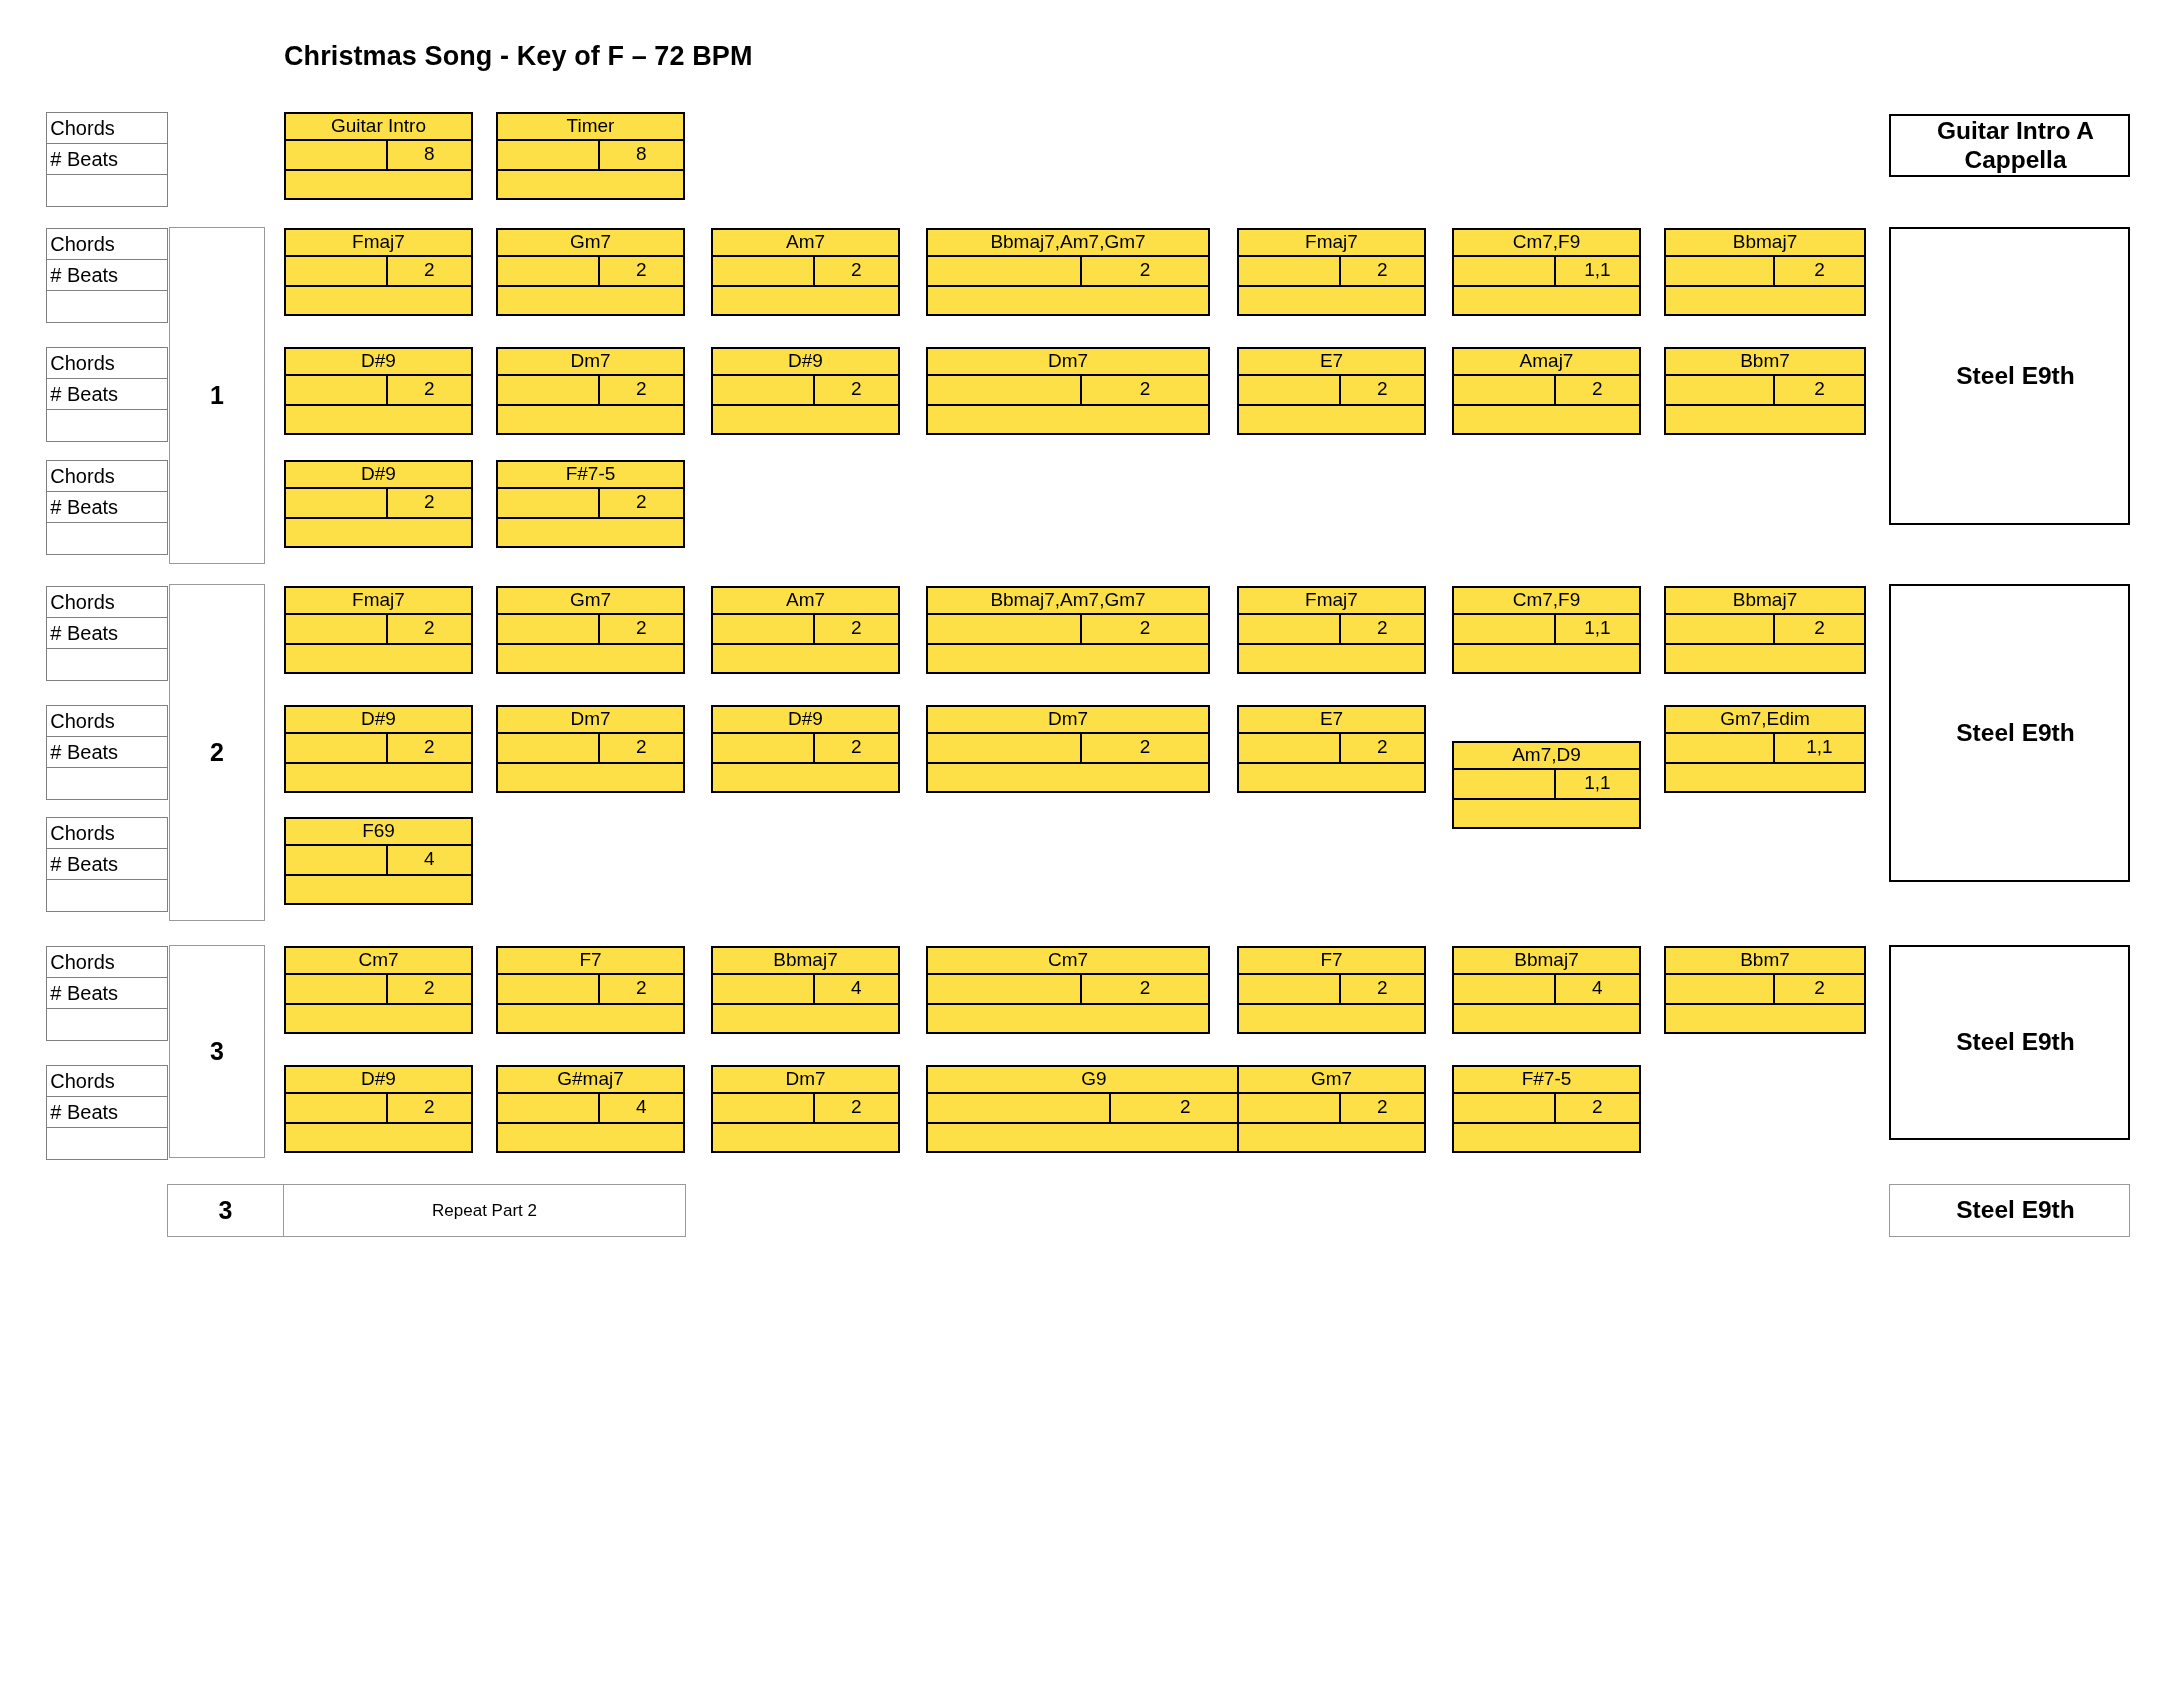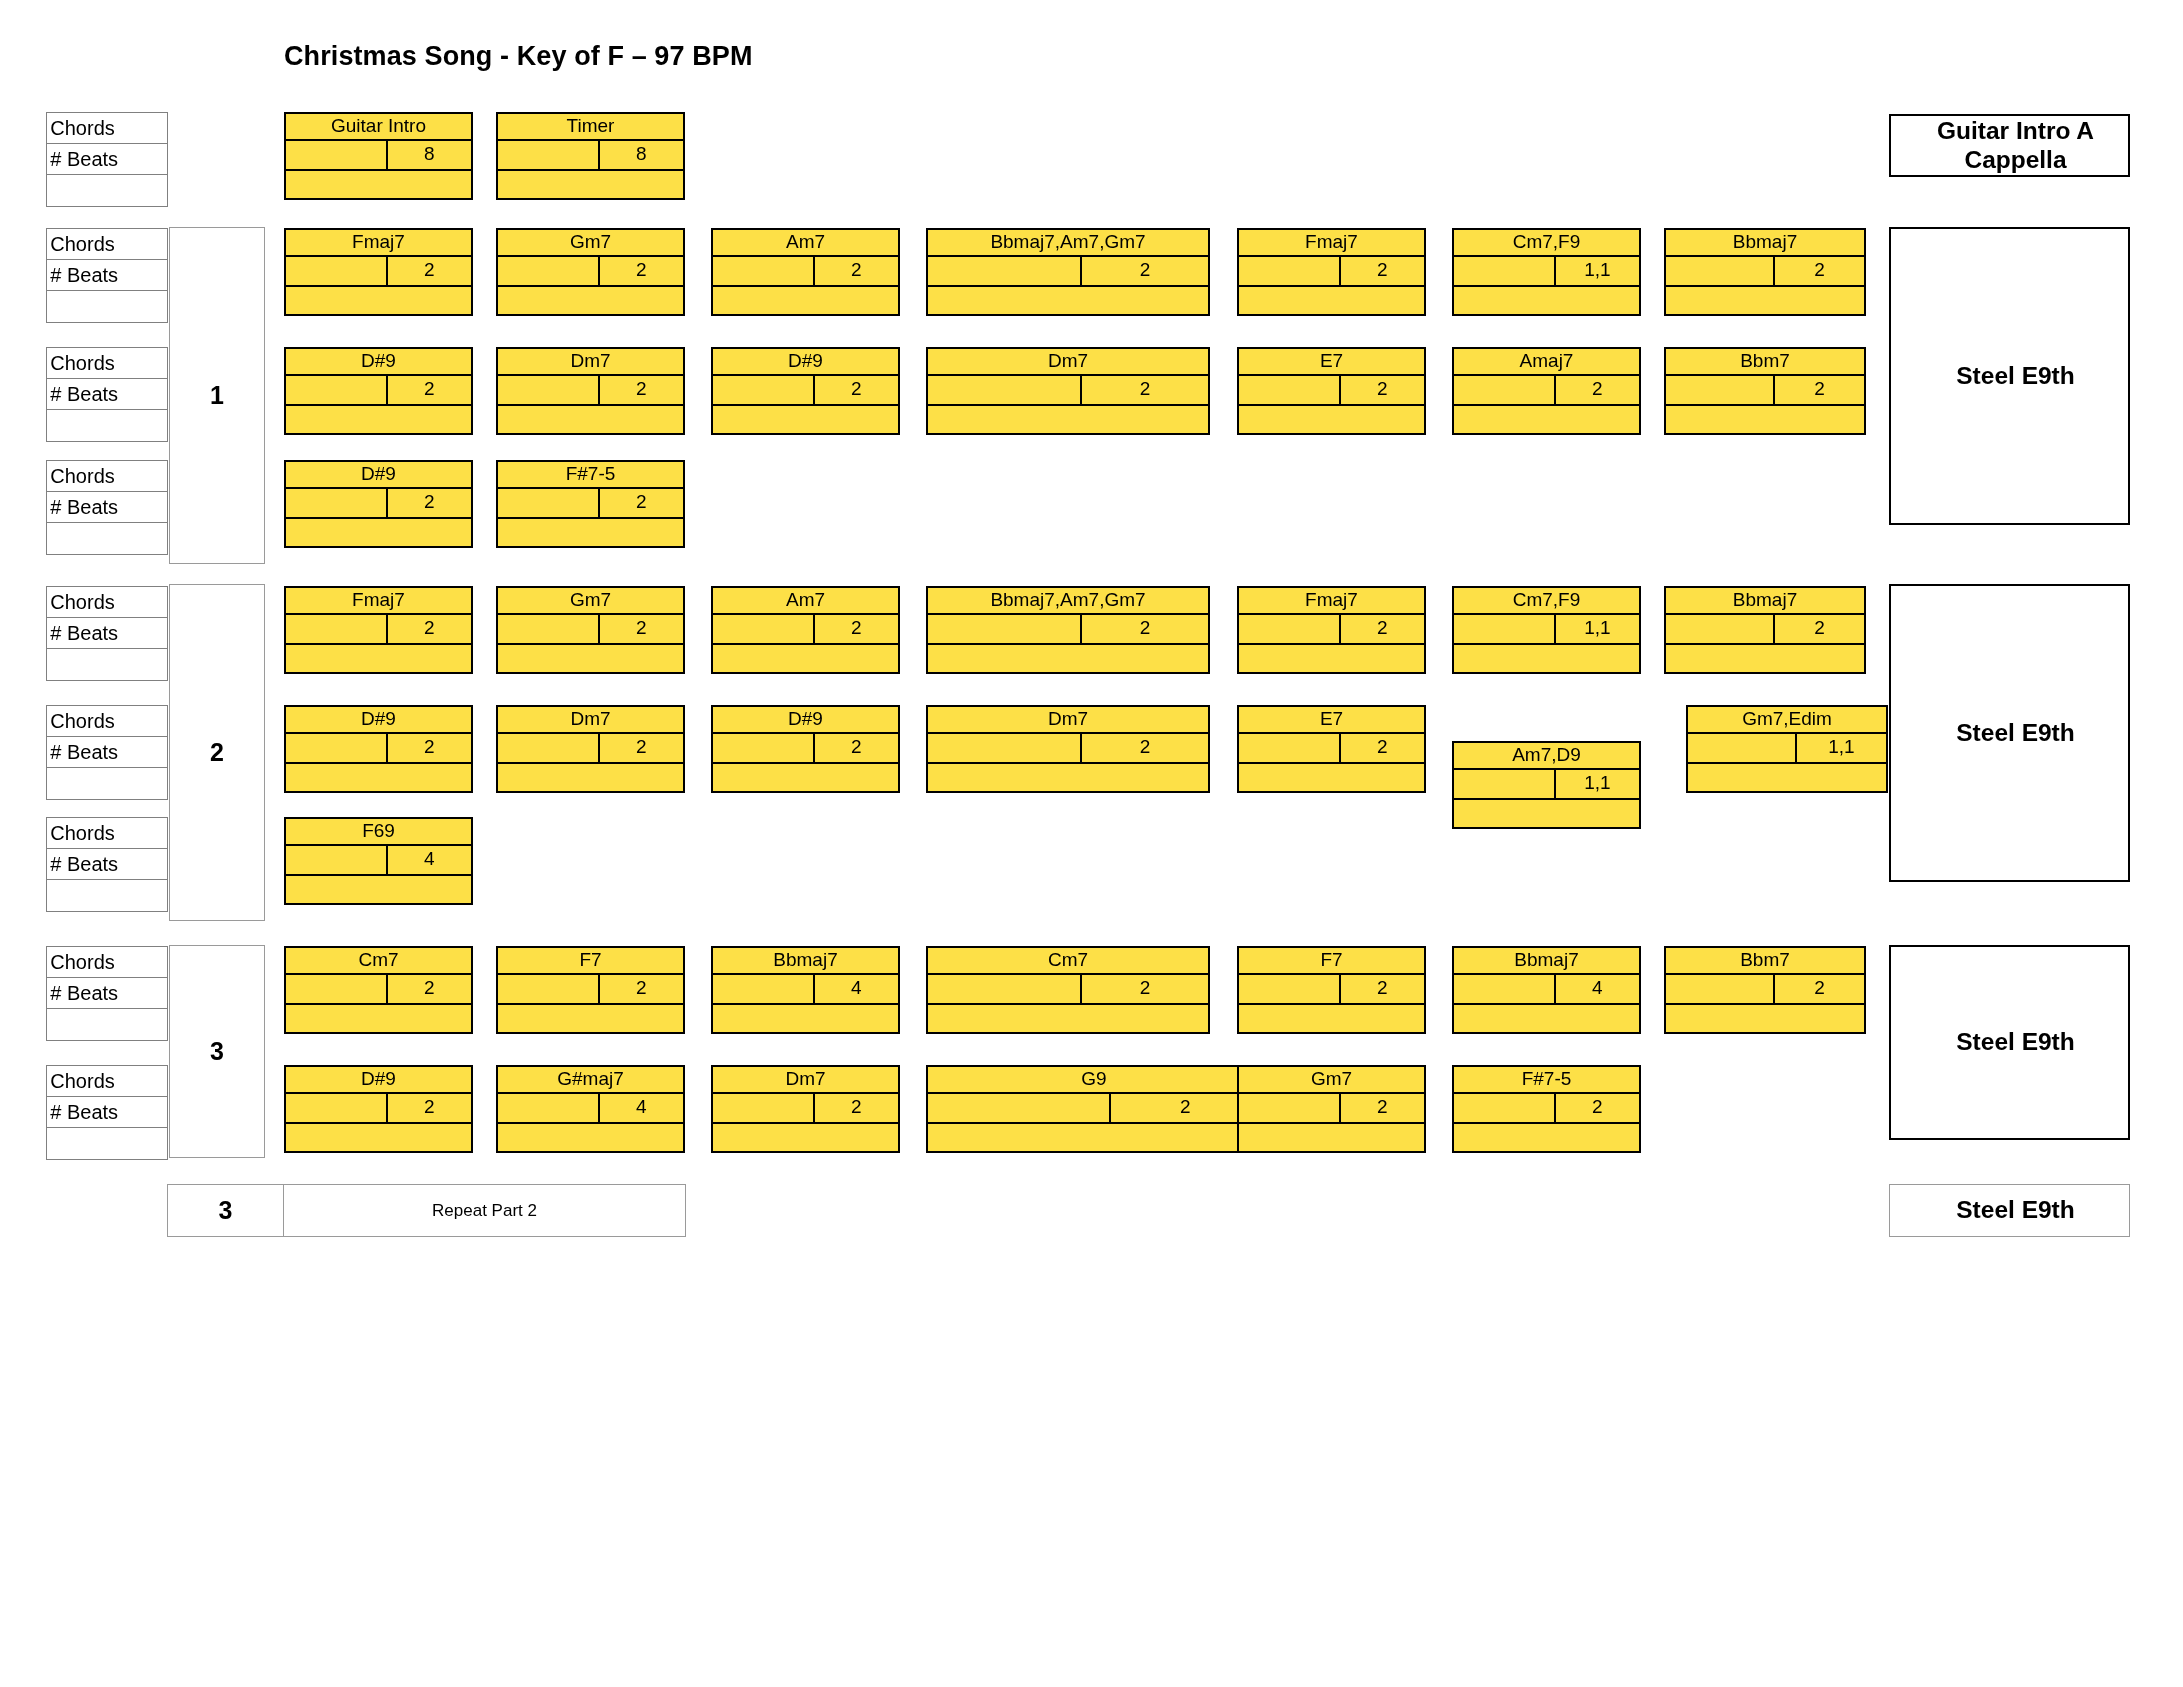--- a/index.html
+++ b/index.html
@@ -151,21 +151,21 @@
     flex: 1 1 auto;
     display: flex;
     align-items: center;
     justify-content: center;
     font-size: 17px;
   }
 </style>
 </head>
 <body>
 
-<div id="chart-title">Christmas Song - Key of F – 97 BPM</div>
+<div id="chart-title">Christmas Song - Key of F – 72 BPM</div>
 
 <div id="chart-root">
     <div class="labelbox" style="top: 112px;">
       <div class="lrow">Chords</div>
       <div class="lrow"># Beats</div>
       <div class="lrow last"></div>
     </div>
     <div class="measure" style="left: 284px; width: 189px; top: 112px;">
       <div class="m-chord">Guitar Intro</div>
       <div class="m-beats">
@@ -435,21 +435,21 @@
       <div class="m-blank"></div>
     </div>
     <div class="measure" style="left: 1452px; width: 189px; top: 705px; margin-top: 36px;">
       <div class="m-chord">Am7,D9</div>
       <div class="m-beats">
         <div class="bl"></div>
         <div class="br">1,1</div>
       </div>
       <div class="m-blank"></div>
     </div>
-    <div class="measure" style="left: 1664px; width: 202px; top: 705px; margin-left: 22px;">
+    <div class="measure" style="left: 1664px; width: 202px; top: 705px;">
       <div class="m-chord">Gm7,Edim</div>
       <div class="m-beats">
         <div class="bl"></div>
         <div class="br">1,1</div>
       </div>
       <div class="m-blank"></div>
     </div>
     <div class="labelbox" style="top: 817px;">
       <div class="lrow">Chords</div>
       <div class="lrow"># Beats</div>

